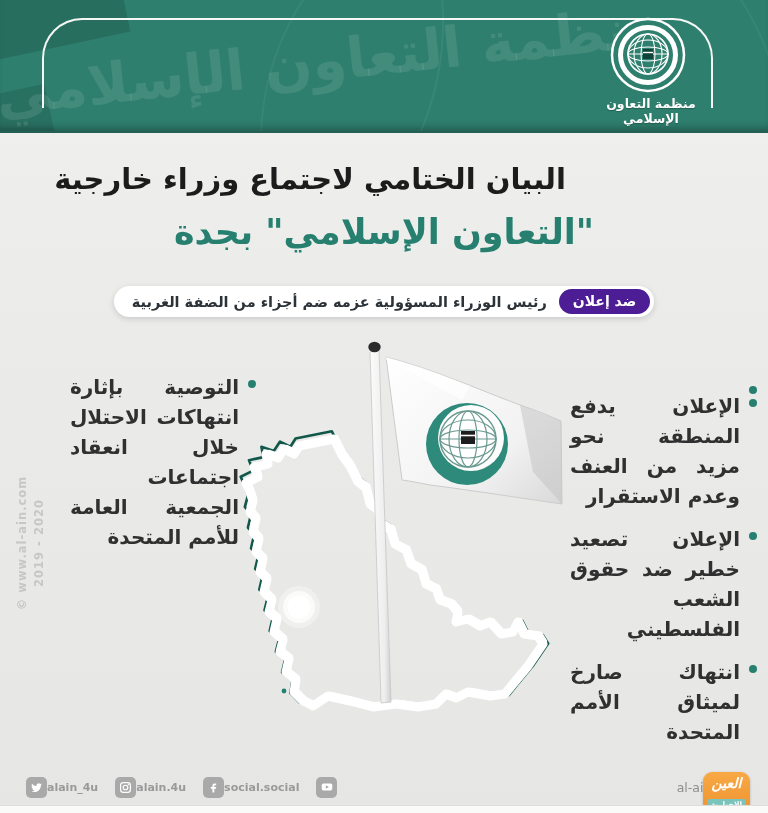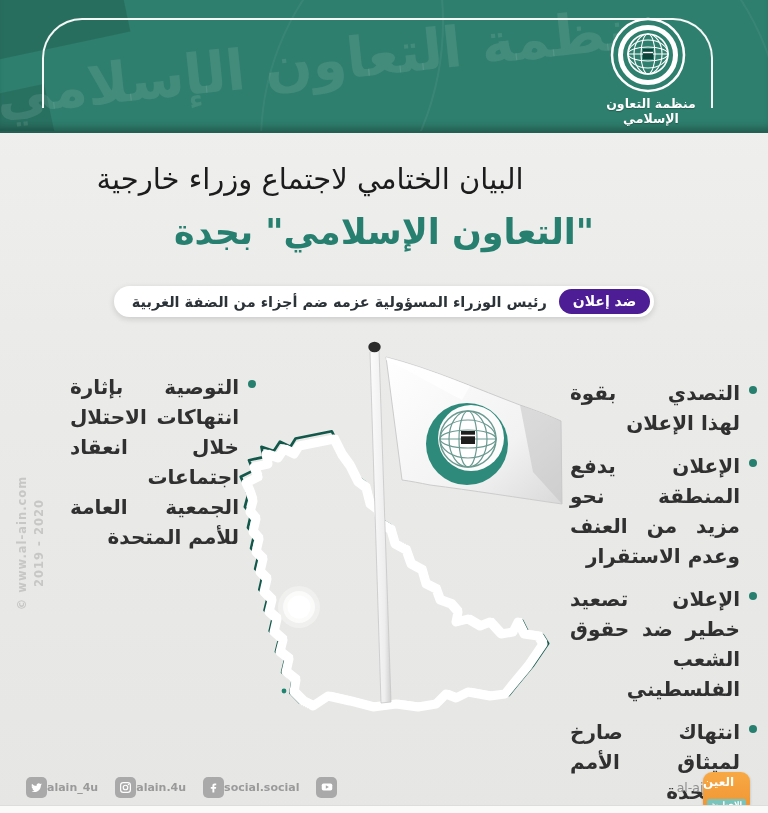--- a/index.html
+++ b/index.html
@@ -22,21 +22,21 @@
           font-size:56px;font-weight:bold;color:rgba(255,255,255,.10);
           transform:rotate(-6deg);white-space:nowrap;direction:rtl;letter-spacing:2px;}
   .hdr-frame{position:absolute;left:42px;top:18px;width:667px;height:88px;
           border:2px solid #f4f7f6;border-bottom:none;border-radius:40px 40px 0 0;}
   .hdr-logo{position:absolute;left:609px;top:16px;width:78px;height:78px;}
   .hdr-logo-caption{position:absolute;left:586px;top:96px;width:130px;text-align:center;
           color:#ffffff;font-size:12.5px;font-weight:bold;direction:rtl;line-height:1.2;
           text-shadow:0 1px 1px rgba(0,0,0,.25);}
   
   .title1{position:absolute;left:0;top:162px;width:620px;text-align:center;direction:rtl;
-          font-size:29px;font-weight:normal;color:#1c1c1c;}
+          font-size:29px;font-weight:bold;color:#1c1c1c;}
   .title2{position:absolute;left:0;top:212px;width:768px;text-align:center;direction:rtl;
           font-size:35px;font-weight:bold;color:#27806f;}
   
   .badge-row{position:absolute;left:0;top:286px;width:768px;display:flex;justify-content:center;}
   .badge{direction:rtl;display:inline-flex;align-items:center;background:#ffffff;
           border-radius:17px;padding:3px 4px;box-shadow:0 2px 6px rgba(0,0,0,.14);}
   .badge-label{background:#4c1d95;color:#ffffff;font-size:14px;font-weight:bold;
           border-radius:14px;padding:4px 14px 5px;}
   .badge-text{font-size:14.5px;font-weight:bold;color:#2b3238;padding:0 12px 0 14px;white-space:nowrap;}
   
@@ -57,22 +57,22 @@
   .footer{position:absolute;left:0;bottom:7px;width:768px;height:38px;display:flex;
           align-items:center;padding:0 26px;box-sizing:border-box;}
   .social{display:flex;align-items:center;margin-right:17px;cursor:pointer;}
   .sicon{width:21px;height:21px;border-radius:5px;background:#a9a9a9;display:flex;
           align-items:center;justify-content:center;flex:0 0 auto;}
   .handle{font-size:11px;color:#9a9a9a;font-weight:bold;}
   .handle.ar{direction:rtl;margin-top:48px;}
   .website{margin-left:auto;font-size:12.5px;color:#8f8f8f;}
   .brand-logo{position:absolute;right:18px;bottom:0px;width:47px;height:41px;border-radius:9px;
           background:linear-gradient(180deg,#f8a944,#ee9232);box-shadow:0 1px 3px rgba(0,0,0,.2);}
-  .brand-top{position:absolute;top:3px;left:0;width:100%;text-align:left;color:#ffffff;
-          font-size:12px;font-weight:bold;direction:rtl;}
+  .brand-top{position:absolute;top:3px;left:0;width:100%;text-align:center;color:#ffffff;
+          font-size:14px;font-weight:bold;direction:rtl;font-style:italic;}
   .brand-ribbon{position:absolute;bottom:3px;left:4px;right:4px;height:11px;background:#7ac4bb;
           border-radius:2px;color:#ffffff;font-size:7.5px;font-weight:bold;text-align:center;
           line-height:11px;direction:rtl;}
   .bottom-strip{position:absolute;left:0;bottom:0;width:768px;height:7px;background:#fafaf9;
           border-top:1px solid #dddddc;}
 </style>
 </head>
 <body>
 
 <div class="canvas">
@@ -177,21 +177,20 @@
   <div class="col col-left">
     <div class="bullet">
       <span class="dot"></span>
       <span>التوصية بإثارة انتهاكات الاحتلال خلال انعقاد اجتماعات الجمعية العامة للأمم المتحدة</span>
     </div>
   </div>
 
   <div class="col col-right">
     <div class="bullet">
       <span class="dot"></span>
-      <span>التصدي بقوة لهذا الإعلان</span>
     </div>
     <div class="bullet">
       <span class="dot"></span>
       <span>الإعلان يدفع المنطقة نحو مزيد من العنف وعدم الاستقرار</span>
     </div>
     <div class="bullet">
       <span class="dot"></span>
       <span>الإعلان تصعيد خطير ضد حقوق الشعب الفلسطيني</span>
     </div>
     <div class="bullet">

